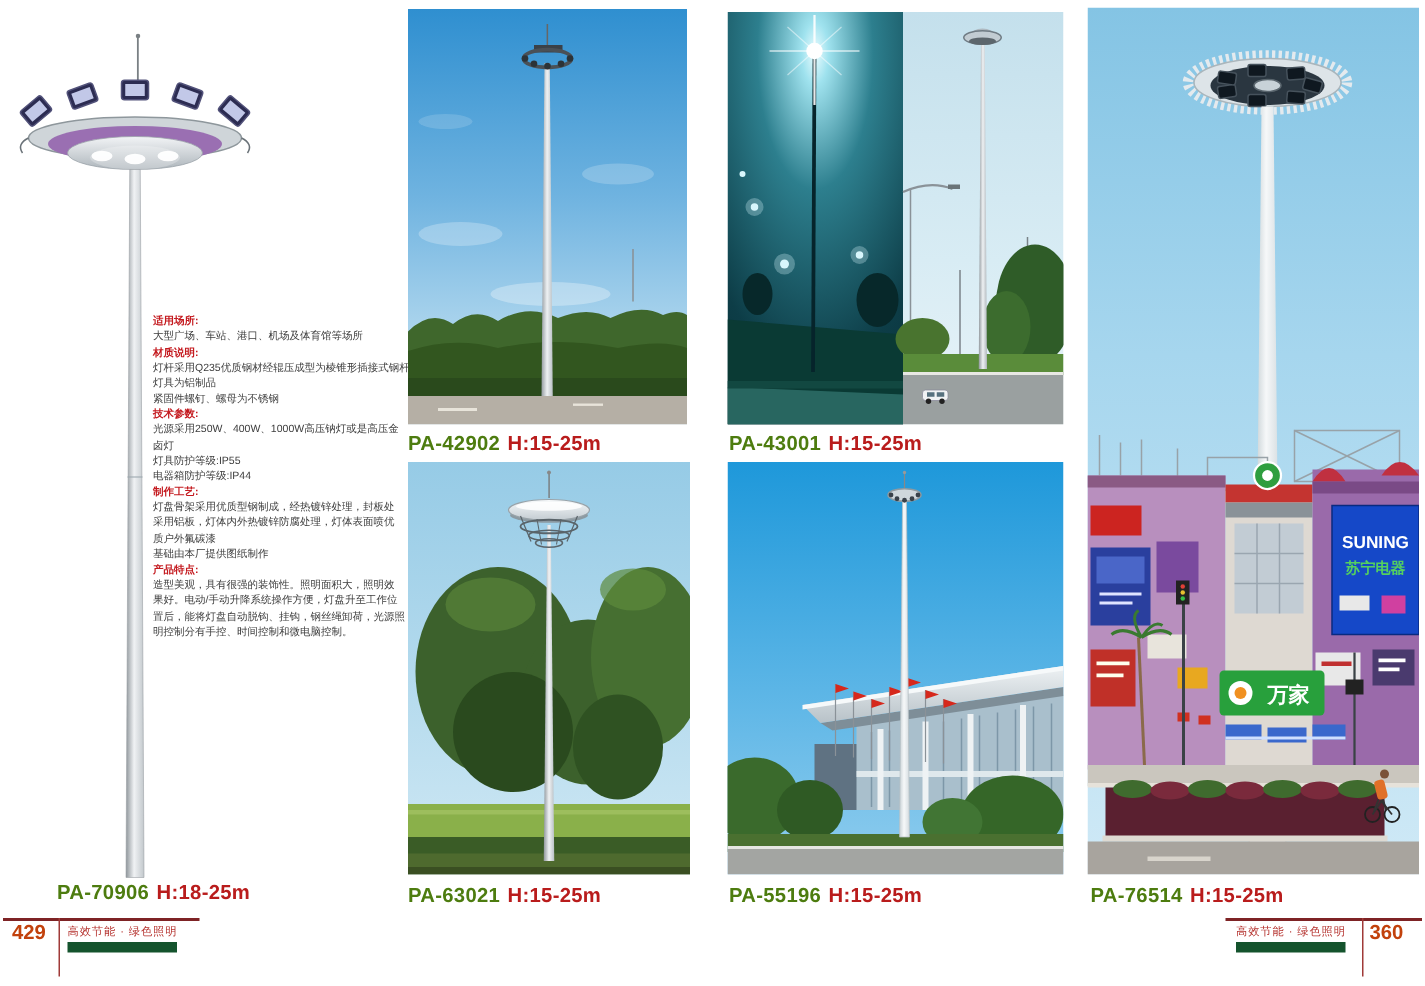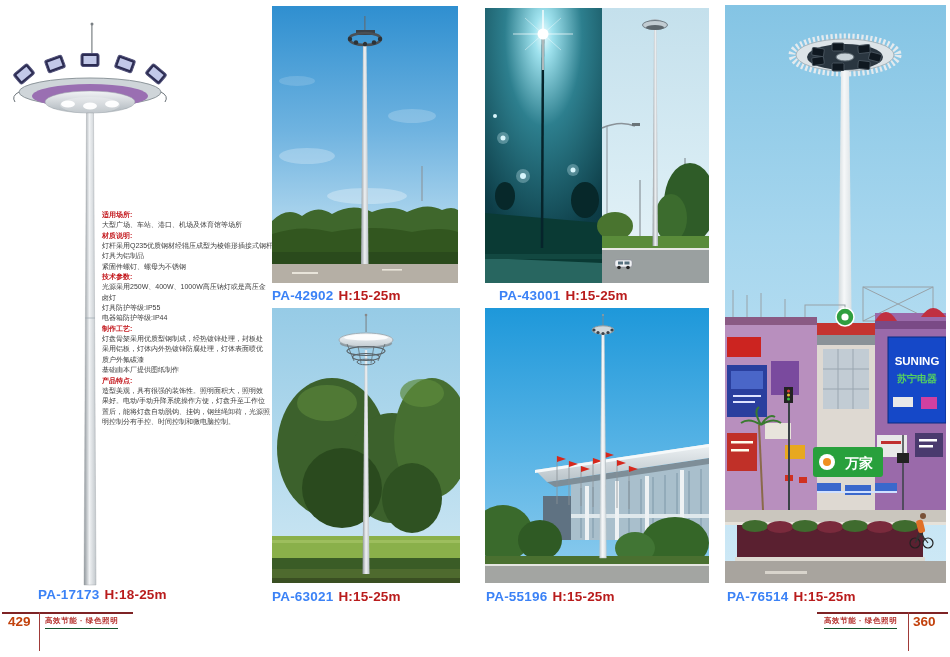--- a/index.html
+++ b/index.html
@@ -3,27 +3,27 @@
 <meta charset="utf-8">
 <style>
   html,body{margin:0;padding:0;background:#ffffff;}
   .page{position:relative;width:950px;height:657px;background:#ffffff;overflow:hidden;
         font-family:"Liberation Sans","DejaVu Sans",sans-serif;}
   svg{position:absolute;display:block;}
   .spec{position:absolute;left:102px;top:210px;width:160px;font-size:7px;line-height:10.35px;color:#3d3d3d;}
   .spec div{white-space:nowrap;}
   .sh{color:#c41a1f;font-weight:bold;}
   .label{position:absolute;font-size:13.5px;font-weight:bold;white-space:nowrap;letter-spacing:0.2px;}
-  .label .code{color:#3b82f6;}
+  .label .code{color:#4d7c0f;}
   .label .ht{color:#b91c1c;margin-left:5px;}
   .pgline{position:absolute;top:612px;height:1.5px;background:#7e2325;}
   .vline{position:absolute;top:612px;width:1.4px;height:39px;background:#a03a38;}
   .pgnum{position:absolute;top:614px;font-weight:bold;font-size:13.5px;color:#c2410c;}
-  .slogan{position:absolute;top:616px;font-size:7.5px;color:#b5322e;border-bottom:1px solid #14532d;
-          padding-bottom:1.5px;letter-spacing:0.6px;font-weight:bold;}
+  .slogan{position:absolute;top:616px;font-size:7.5px;color:#b5322e;border-bottom:7px solid #14532d;
+          padding-bottom:1.5px;letter-spacing:0.6px;font-weight:normal;}
 </style>
 </head>
 <body>
 
 <div class="page">
 
   <svg class="drawing" style="left:0;top:18px" width="260" height="570" viewBox="0 0 260 570">
     <defs>
       <linearGradient id="dwBowl" x1="0" y1="0" x2="0" y2="1">
         <stop offset="0" stop-color="#f2f4f6"></stop>
@@ -489,26 +489,26 @@
       <circle cx="190" cy="538" r="5" fill="none" stroke="#222" stroke-width="1.2"></circle>
       <circle cx="203" cy="538" r="5" fill="none" stroke="#222" stroke-width="1.2"></circle>
       <path d="M190,538 L196,529 L203,538 M196,529 L194,524" stroke="#333" stroke-width="1.2" fill="none"></path>
       <rect x="192" y="515" width="7" height="13" rx="2.5" fill="#e07028" transform="rotate(-14 195 521)"></rect>
       <circle cx="198" cy="511" r="3" fill="#7a5238"></circle>
       <path d="M194,528 L191,536 M197,528 L199,535" stroke="#333" stroke-width="1.3"></path>
     </g>
   </svg>
 
   <div class="label" style="left:38px;top:587px">
-    <span class="code">PA-17173</span><span class="ht">H:18-25m</span>
+    <span class="code">PA-70906</span><span class="ht">H:18-25m</span>
   </div>
   <div class="label" style="left:272px;top:288px">
     <span class="code">PA-42902</span><span class="ht">H:15-25m</span>
   </div>
-  <div class="label" style="left:499px;top:288px">
+  <div class="label" style="left:486px;top:288px">
     <span class="code">PA-43001</span><span class="ht">H:15-25m</span>
   </div>
   <div class="label" style="left:272px;top:589px">
     <span class="code">PA-63021</span><span class="ht">H:15-25m</span>
   </div>
   <div class="label" style="left:486px;top:589px">
     <span class="code">PA-55196</span><span class="ht">H:15-25m</span>
   </div>
   <div class="label" style="left:727px;top:589px">
     <span class="code">PA-76514</span><span class="ht">H:15-25m</span>

